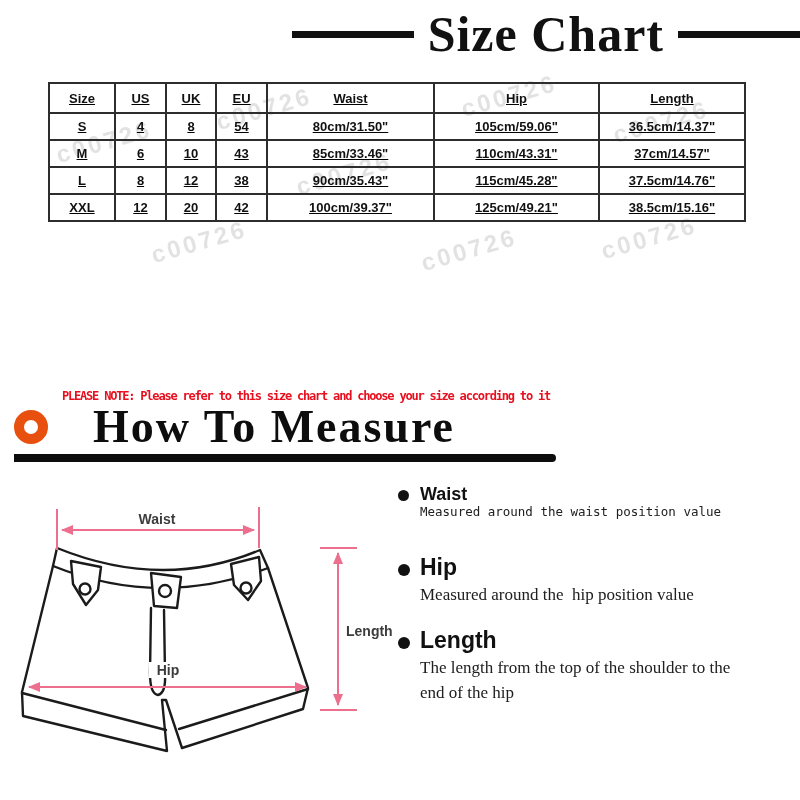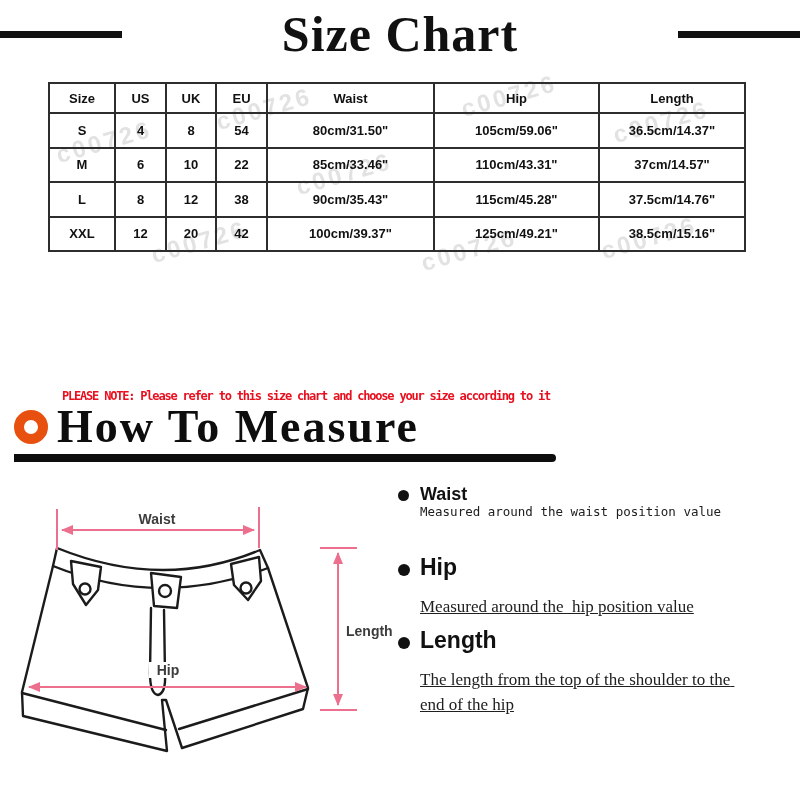--- a/index.html
+++ b/index.html
@@ -25,46 +25,47 @@
     white-space: nowrap;
   }
 
   
   .title-row {
     position: absolute;
     top: 2px; left: 0; right: 0;
     height: 64px;
     display: flex;
     align-items: center;
-    justify-content: space-between;
+    justify-content: flex-end;
     gap: 14px;
     z-index: 2;
   }
   .title-line {
     width: 122px; height: 7px;
     background: #111;
   }
   .page-title {
     font-family: "Liberation Serif", serif;
     font-weight: bold;
     font-size: 50px;
     color: #111;
     letter-spacing: 1px;
     line-height: 1;
   }
 
   
   .size-table {
     position: absolute;
     left: 48px; top: 82px;
-    width: 696px; height: 170px;
+    width: 696px; height: 140px;
     border-collapse: collapse;
     table-layout: fixed;
     z-index: 1;
     background: transparent;
+    text-decoration: underline;
   }
   .size-table th, .size-table td {
     border: 2px solid #2d2d2d;
     font: bold 13px "Liberation Sans", sans-serif;
     color: #111;
     text-align: center;
     vertical-align: middle;
     background: transparent;
     padding: 0;
   }
@@ -81,20 +82,21 @@
     white-space: nowrap;
   }
 
   
   .htm-head {
     position: absolute;
     left: 14px; top: 404px;
     display: flex;
     align-items: center;
     z-index: 2;
+    gap: 36px;
   }
   .ring {
     width: 34px; height: 34px;
     border: 10px solid #e8500f;
     border-radius: 50%;
     background: #fff;
     flex: 0 0 auto;
   }
   .htm-title {
     margin-left: 9px;
@@ -151,25 +153,24 @@
     line-height: 1.05;
   }
   .measure-item.small .m-label { font-size: 18px; }
   .measure-item.big .dot { top: 9px; }
   .measure-item.big .m-label { font-size: 23px; }
   .m-desc { white-space: pre-wrap; color: #202020; }
   .measure-item.small .m-desc {
     font: 12.5px "DejaVu Sans Mono", monospace;
   }
   .measure-item.big .m-desc {
-    margin-top: 16px;
+    margin-top: 4px;
     font: 17px "Liberation Serif", serif;
     width: 318px;
     line-height: 1.45;
-    text-decoration: underline;
   }
 </style>
 </head>
 <body>
 
 <div class="page">
 
   <span class="wm" style="left:55px;  top:128px;">c00726</span>
   <span class="wm" style="left:215px; top:95px;">c00726</span>
   <span class="wm" style="left:460px; top:82px;">c00726</span>
@@ -213,21 +214,21 @@
         <td>8</td>
         <td>54</td>
         <td>80cm/31.50"</td>
         <td>105cm/59.06"</td>
         <td>36.5cm/14.37"</td>
       </tr>
       <tr>
         <td>M</td>
         <td>6</td>
         <td>10</td>
-        <td>22</td>
+        <td>43</td>
         <td>85cm/33.46"</td>
         <td>110cm/43.31"</td>
         <td>37cm/14.57"</td>
       </tr>
       <tr>
         <td>L</td>
         <td>8</td>
         <td>12</td>
         <td>38</td>
         <td>90cm/35.43"</td>

